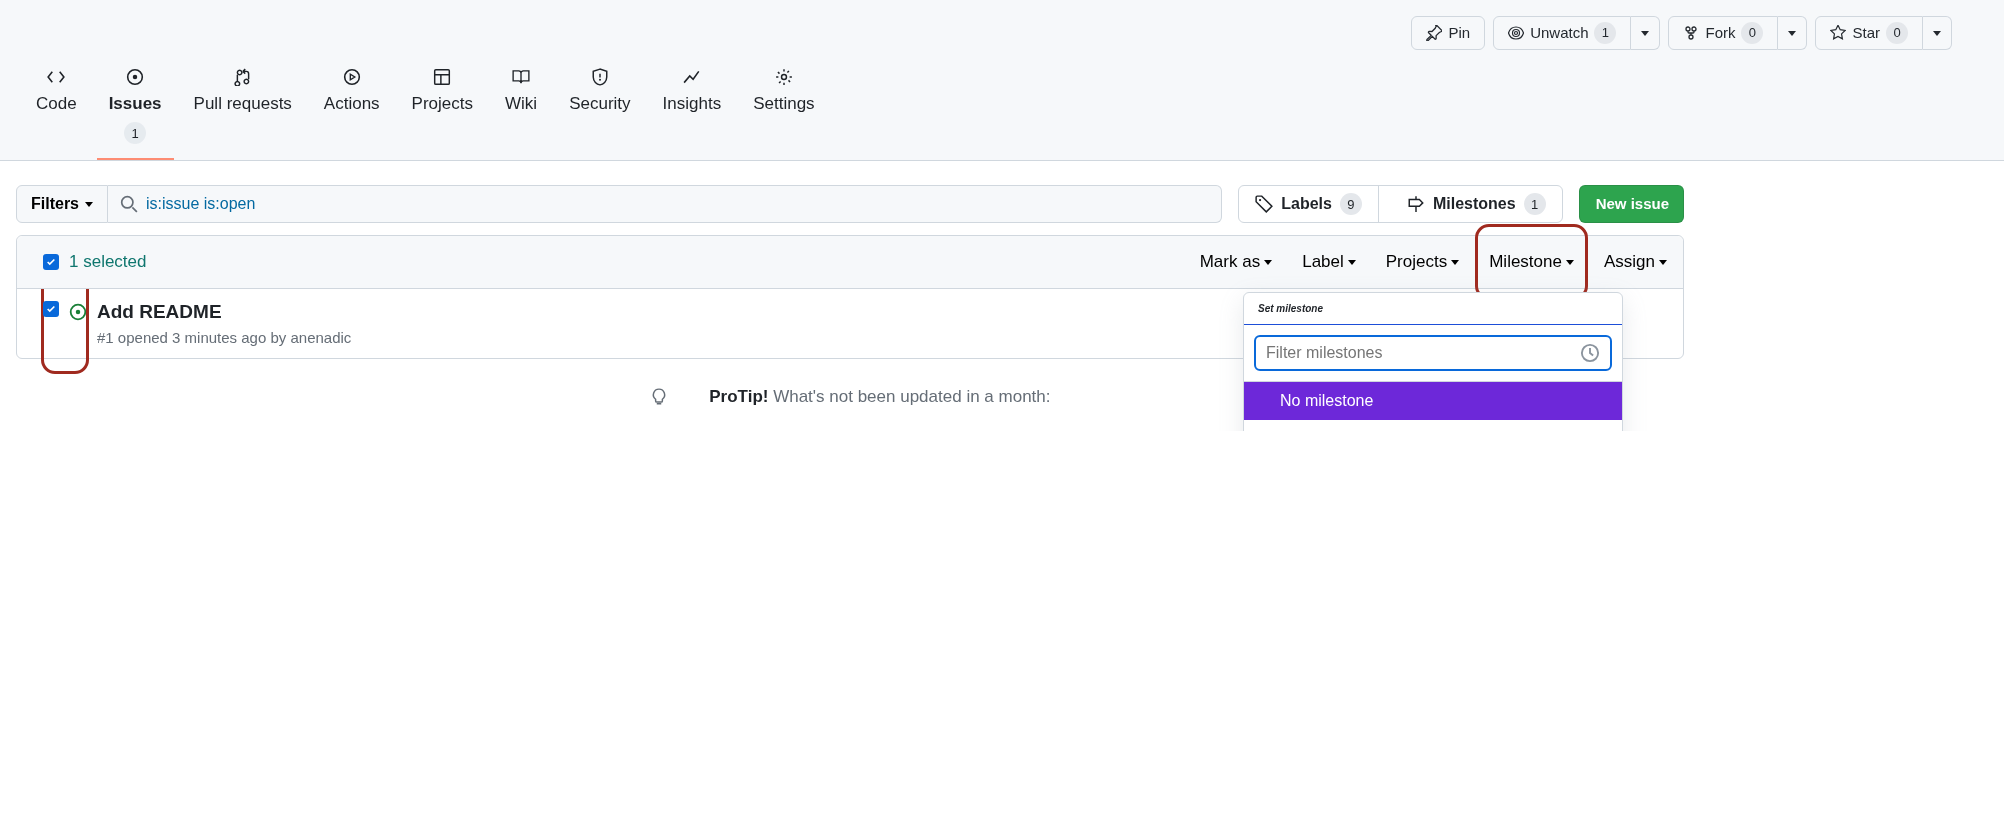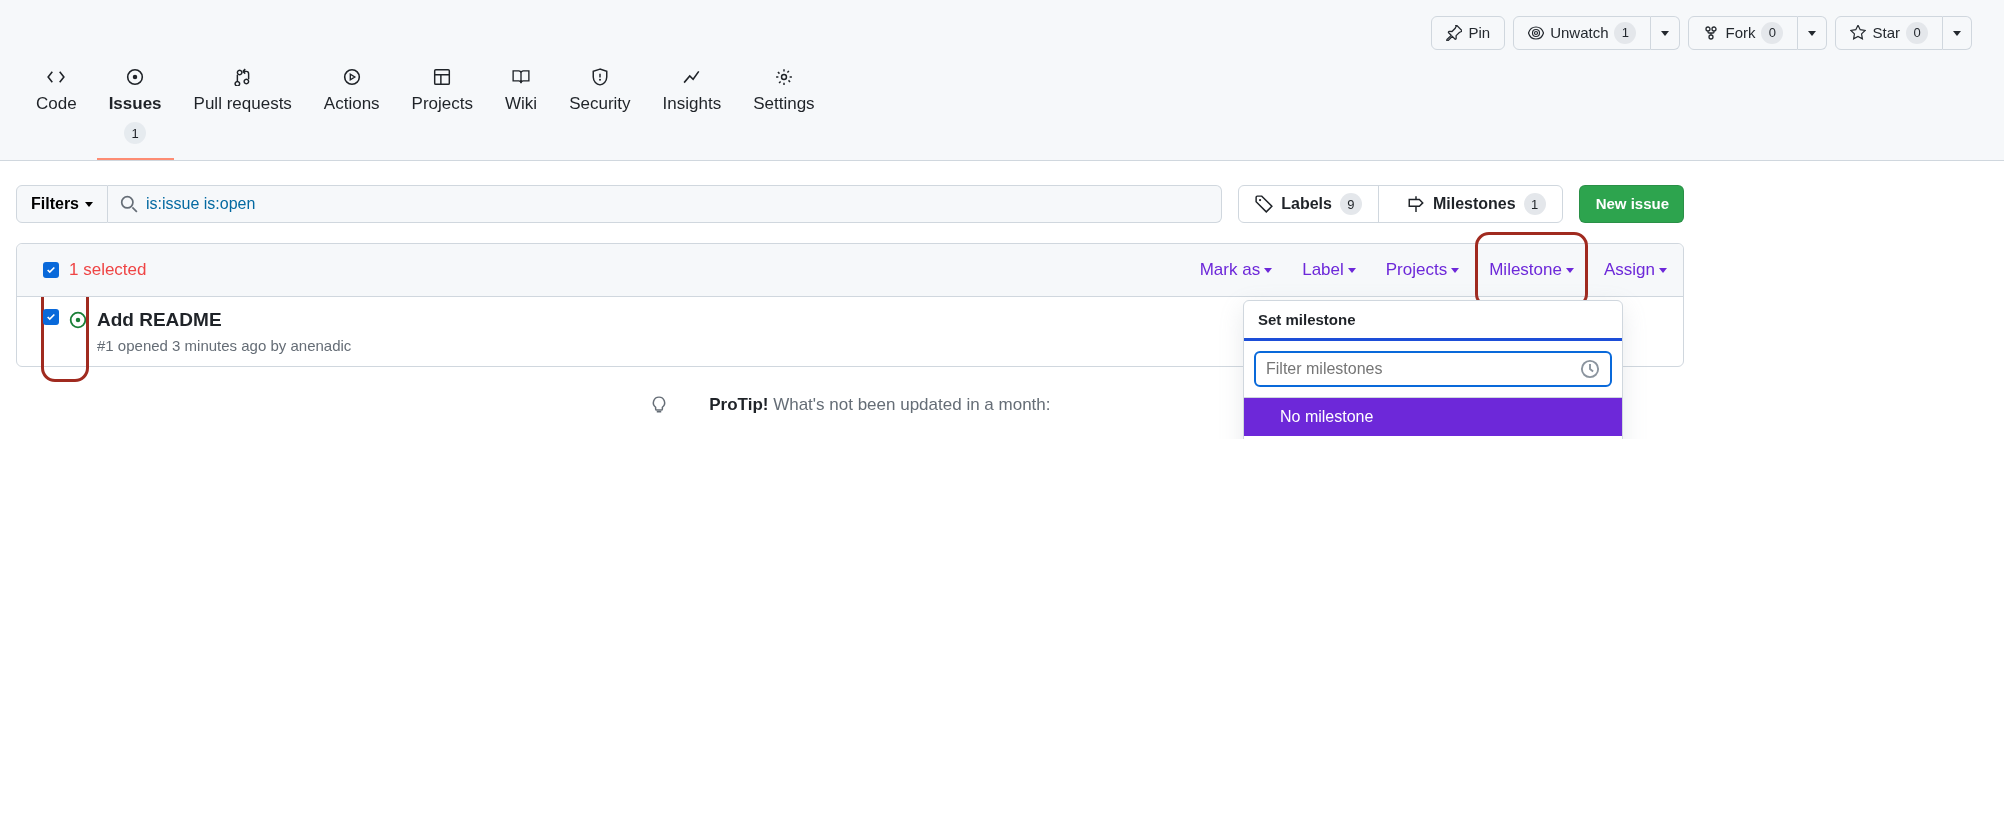--- a/index.html
+++ b/index.html
@@ -9,21 +9,21 @@
   color: #1f2328;
   background: #fff;
 }
 .top-area {
   background: #f6f8fa;
   border-bottom: 1px solid #d0d7de;
 }
 .repo-actions {
   display: flex;
   justify-content: flex-end;
-  padding: 16px 32px 8px;
+  padding: 16px 52px 8px;
   gap: 8px;
 }
 .btn-group { display: flex; }
 .btn {
   display: inline-flex;
   align-items: center;
   gap: 6px;
   padding: 5px 14px;
   font-size: 15px;
   line-height: 22px;
@@ -82,21 +82,21 @@
 }
 .nav-item .counter { background: #d0d7de66; }
 .main {
   padding: 24px 16px;
   max-width: 1700px;
 }
 .filter-row {
   display: flex;
   gap: 16px;
   align-items: stretch;
-  margin-bottom: 20px;
+  margin-bottom: 12px;
 }
 .filter-combo {
   display: flex;
   flex: 1;
 }
 .filters-btn {
   display: flex;
   align-items: center;
   gap: 6px;
   padding: 7px 14px;
@@ -170,33 +170,33 @@
   border-radius: 3px;
   background: #0969da;
   display: flex;
   align-items: center;
   justify-content: center;
   color: #fff;
   cursor: pointer;
 }
 .selected-text {
   font-size: 17px;
-  color: #ef4444;
+  color: #0f766e;
 }
 .header-filters {
   margin-left: auto;
   display: flex;
   gap: 30px;
 }
 .hf-item {
   display: flex;
   align-items: center;
   gap: 4px;
   font-size: 17px;
-  color: #6d28d9;
+  color: #000000;
   cursor: pointer;
   white-space: nowrap;
 }
 .issue-row {
   display: flex;
   padding: 12px 16px;
 }
 .issue-body { flex: 1; }
 .issue-title {
   display: flex;
@@ -233,23 +233,24 @@
   top: 56px;
   width: 380px;
   background: #fff;
   border: 1px solid #d0d7de;
   border-radius: 6px;
   box-shadow: 0 8px 24px rgba(140,149,159,.2);
   z-index: 10;
 }
 .dropdown-header {
   padding: 10px 14px;
-  font-size: 15px;
+  font-size: 10px;
   font-weight: 600;
-  border-bottom: 3px solid #1d4ed8;
+  border-bottom: 1px solid #1d4ed8;
+  font-style: italic;
 }
 .dropdown-filter {
   padding: 10px;
   border-bottom: 1px solid #d0d7de;
 }
 .dropdown-filter-input-wrap {
   position: relative;
   display: flex;
   align-items: center;
   border: 2px solid #0969da;

